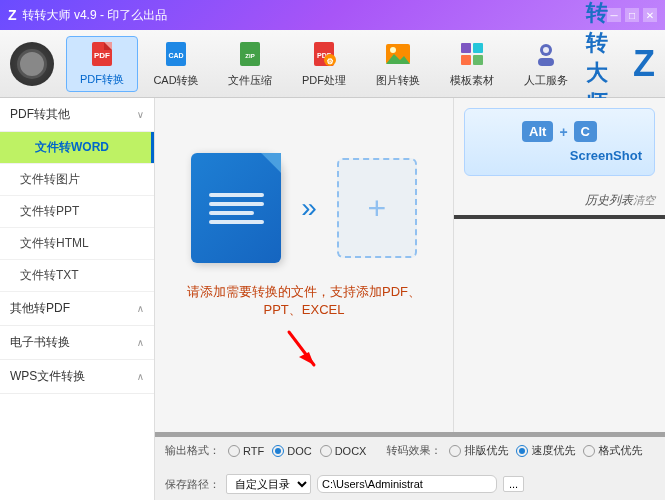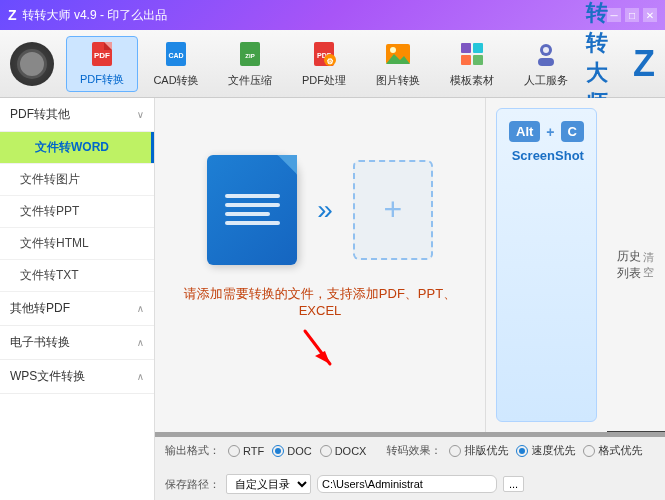--- a/index.html
+++ b/index.html
@@ -188,25 +188,26 @@
     .content-area {
       flex: 1;
       display: flex;
       flex-direction: column;
       background: #f5f5f5;
       position: relative;
     }
 
     
     .right-panel {
-      width: 180px;
+      width: 212px;
       background: #f5f5f5;
       border-left: 1px solid #ddd;
       flex-shrink: 0;
       display: flex;
+      flex-direction: column;
     }
 
     
     .screenshot-widget {
       background: linear-gradient(180deg, #e8f4ff 0%, #d0e8ff 100%);
       margin: 10px;
       border-radius: 6px;
       padding: 12px;
       text-align: center;
       border: 1px solid #b0d4ff;
@@ -233,25 +234,26 @@
     }
     .screenshot-label {
       font-size: 13px;
       color: #1a6fc4;
       font-weight: bold;
       text-align: right;
     }
     .history-header {
       display: flex;
       align-items: center;
-      justify-content: flex-start;
+      justify-content: flex-end;
       padding: 6px 10px;
       font-size: 12px;
       color: #555;
-      border-bottom: 1px solid #404040;
+      border-bottom: 4px solid #404040;
+      font-style: italic;
     }
     .history-clear {
       color: #888;
       cursor: pointer;
       font-size: 11px;
     }
 
     
     .drop-zone-container {
       flex: 1;

